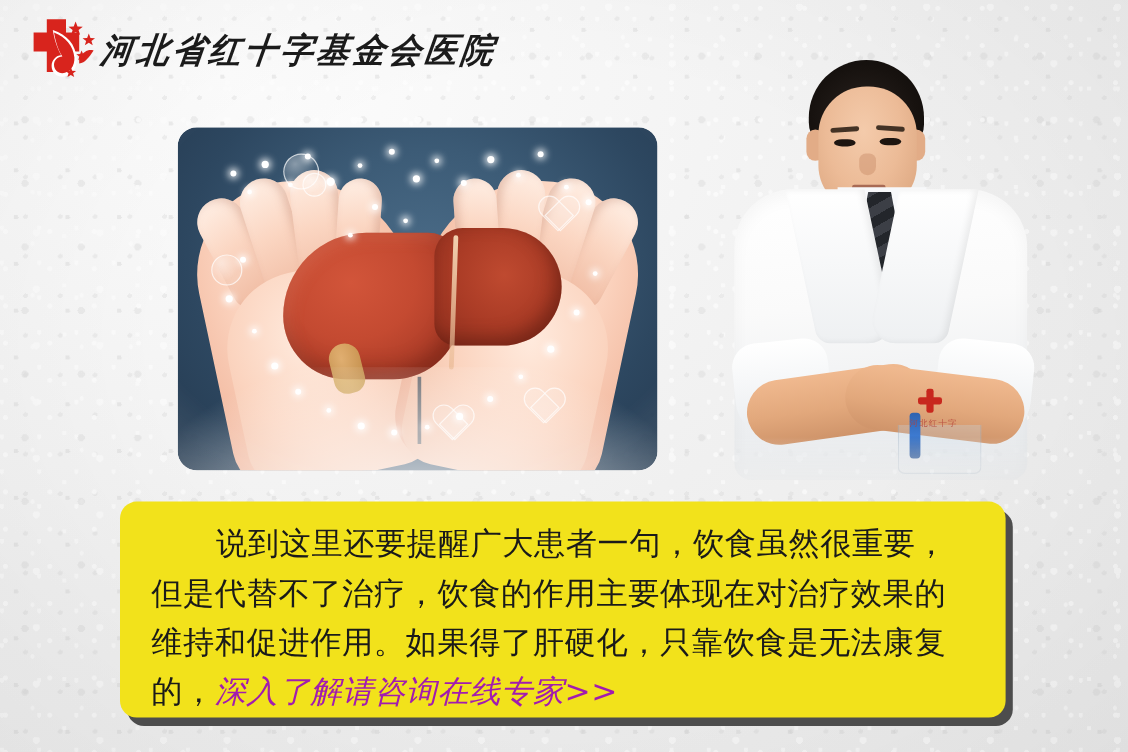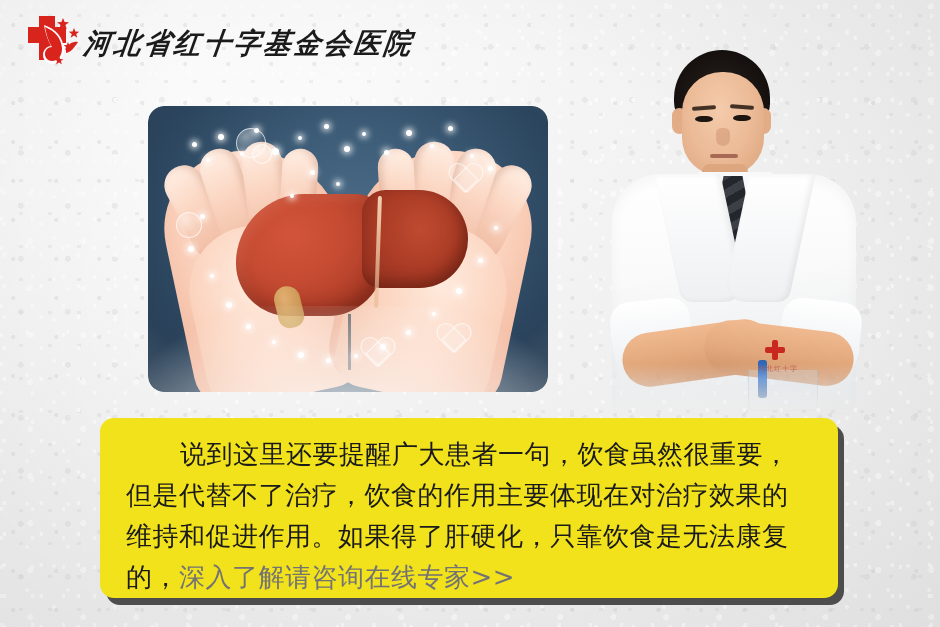--- a/index.html
+++ b/index.html
@@ -290,21 +290,21 @@
   }
   .doc-neck {
     position: absolute;
     left: 96px; top: 118px;
     width: 46px; height: 34px;
     background: #dda67e;
     border-radius: 8px;
   }
   .doc-coat {
     position: absolute;
-    left: 6px; top: 128px;
+    left: 6px; top: 112px;
     width: 244px; height: 242px;
     background: linear-gradient(175deg, #ffffff 0%, #fafafa 40%, #eceef0 78%, #e3e6e9 100%);
     border-radius: 48px 48px 14px 14px;
     box-shadow: inset 0 6px 14px rgba(0,0,0,.04);
   }
   .doc-lapel-l, .doc-lapel-r {
     position: absolute;
     top: 0; width: 66px; height: 128px;
     background: linear-gradient(180deg, #ffffff, #eef0f2);
     box-shadow: inset -3px 0 6px rgba(0,0,0,.07);
@@ -391,22 +391,23 @@
     margin: 0;
     font-family: "DejaVu Sans", "Liberation Sans", sans-serif;
     font-size: 26px;
     line-height: 41px;
     color: #1a1a1a;
     text-indent: 54px;
     letter-spacing: .5px;
     word-break: break-all;
   }
   .callout-link {
-    color: #737373;
+    color: #a21caf;
     cursor: pointer;
+    font-style: italic;
   }
 </style>
 </head>
 <body>
 
 <div id="page">
 
   <div class="bg-base"></div>
   <div class="bg-noise"></div>
   <div class="bg-vignette"></div>

